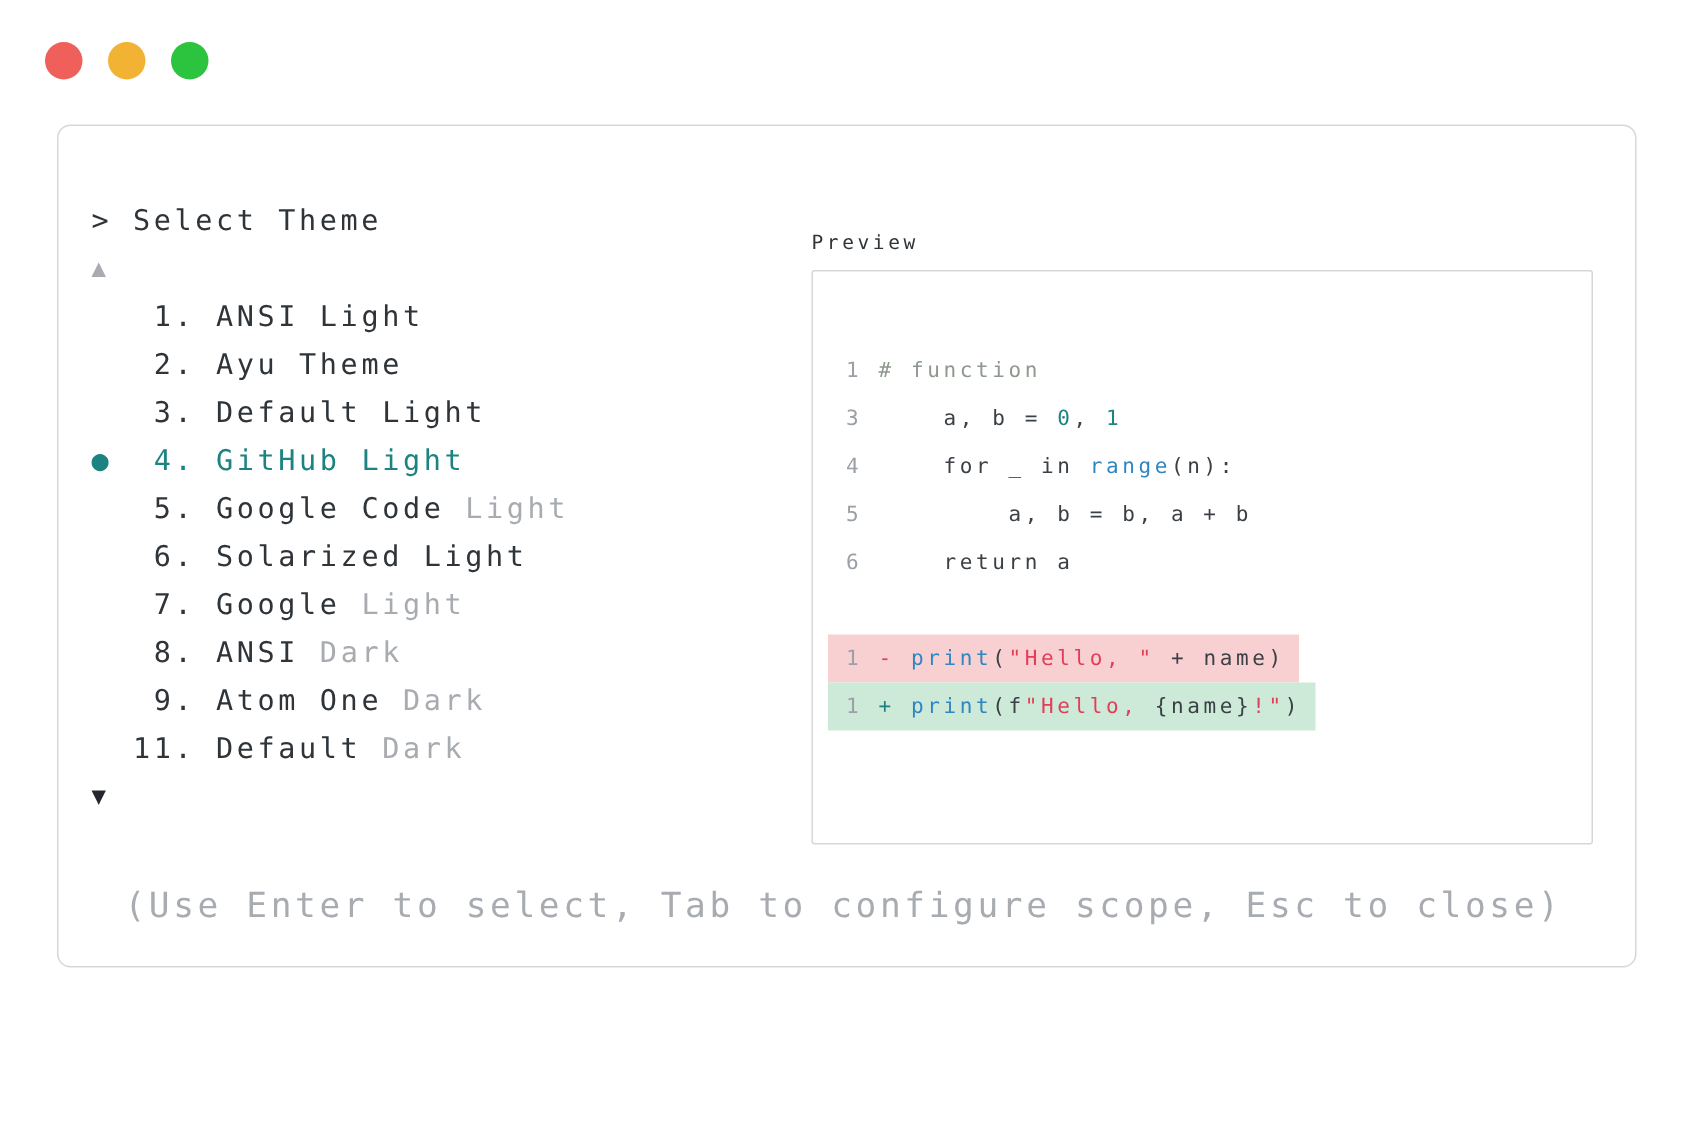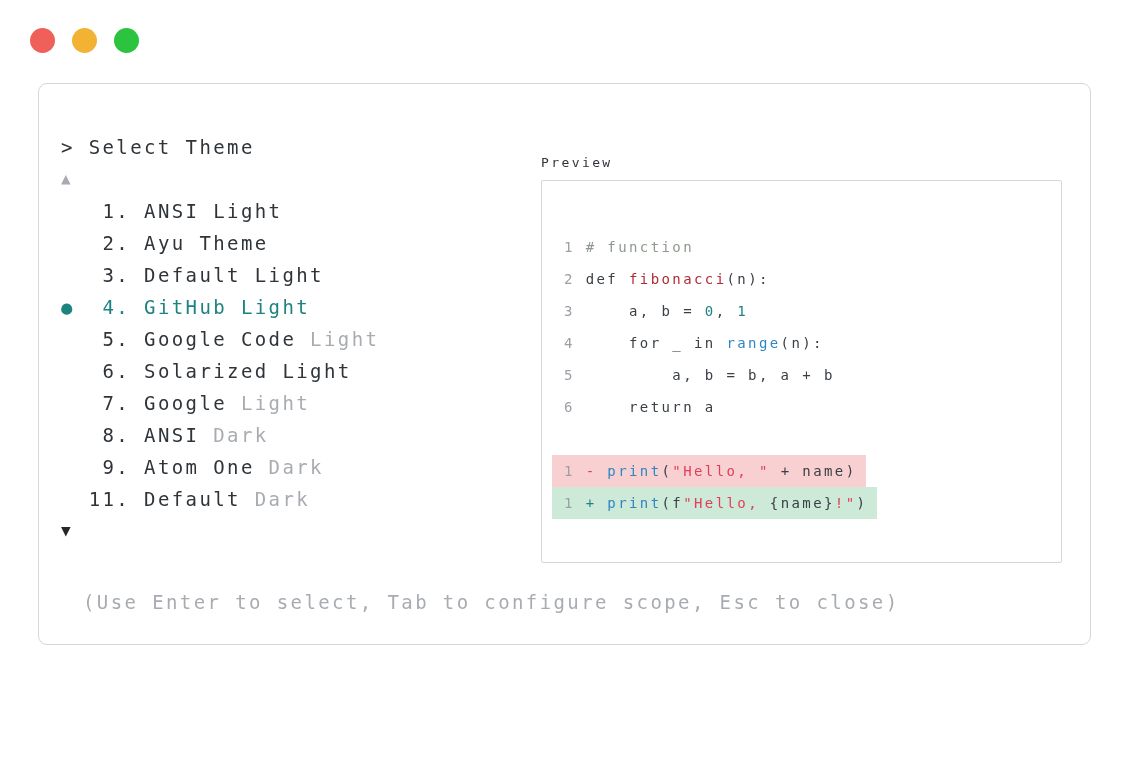--- a/index.html
+++ b/index.html
@@ -65,21 +65,21 @@
 
   .tk-plain    { color: var(--code); }
   .tk-comment  { color: var(--comment); }
   .tk-function { color: var(--func); }
   .tk-number   { color: var(--numcol); }
   .tk-builtin  { color: var(--blue); }
   .tk-string   { color: var(--str); }
 
   .footer {
     margin: 28px 0 0 22px;
-    font-size: 19px; letter-spacing: 2.4px;
+    font-size: 23px; letter-spacing: 2.4px;
     color: var(--gray);
     white-space: pre;
   }
 </style>
 </head>
 <body style="--teal: #1d8381; --dark: #2f3439; --gray: #a8acb1; --code: #3a4046; --ln: #9aa0a6; --comment: #8e988e; --func: #b12b38; --str: #e23e58; --blue: #2f86c2; --numcol: #1d8381; --removed: #f8d0d2; --added: #cde9d8; --border: #d5d7da;">
 
 <div class="traffic-lights">
   <span class="tl" style="background: rgb(240, 96, 91);"></span>
   <span class="tl" style="background: rgb(242, 179, 53);"></span>
@@ -102,21 +102,20 @@
           <div class="theme-row"><span class="mark">  </span><span class="no"> 8. </span><span class="nm">ANSI</span><span class="sfx"> Dark</span></div>
           <div class="theme-row"><span class="mark">  </span><span class="no"> 9. </span><span class="nm">Atom One</span><span class="sfx"> Dark</span></div>
           <div class="theme-row"><span class="mark">  </span><span class="no">11. </span><span class="nm">Default</span><span class="sfx"> Dark</span></div>
         </div>
       <div class="row arrow down">▼</div>
     </div>
     <div class="right-col">
       <div class="row preview-label">Preview</div>
       <div class="preview-box" id="preview-box">
           <div class="pline"><span class="ln">1 </span><span class="tk-comment"># function</span></div>
-          <div class="pline"><span class="ln">2 </span><span class="tk-plain">def </span><span class="tk-function">fibonacci</span><span class="tk-plain">(n):</span></div>
           <div class="pline"><span class="ln">3 </span><span class="tk-plain">    a, b = </span><span class="tk-number">0</span><span class="tk-plain">, </span><span class="tk-number">1</span></div>
           <div class="pline"><span class="ln">4 </span><span class="tk-plain">    for _ in </span><span class="tk-builtin">range</span><span class="tk-plain">(n):</span></div>
           <div class="pline"><span class="ln">5 </span><span class="tk-plain">        a, b = b, a + b</span></div>
           <div class="pline"><span class="ln">6 </span><span class="tk-plain">    return a</span></div>
           <div class="pline"></div>
           <div class="pline"><span class="dwrap removed"><span class="ln">1 </span><span class="tk-string">-</span><span class="tk-plain"> </span><span class="tk-builtin">print</span><span class="tk-plain">(</span><span class="tk-string">"Hello, "</span><span class="tk-plain"> + name)</span></span></div>
           <div class="pline"><span class="dwrap added"><span class="ln">1 </span><span class="tk-number">+</span><span class="tk-plain"> </span><span class="tk-builtin">print</span><span class="tk-plain">(f</span><span class="tk-string">"Hello, </span><span class="tk-plain">{name}</span><span class="tk-string">!"</span><span class="tk-plain">)</span></span></div>
         </div>
     </div>
   </div>

